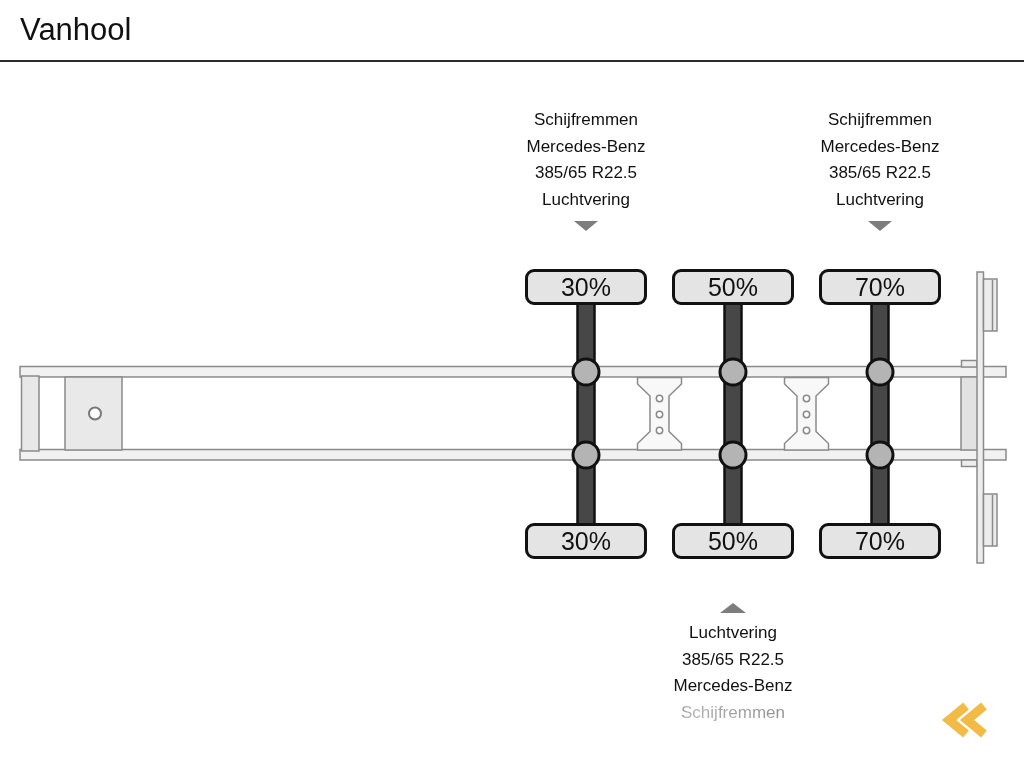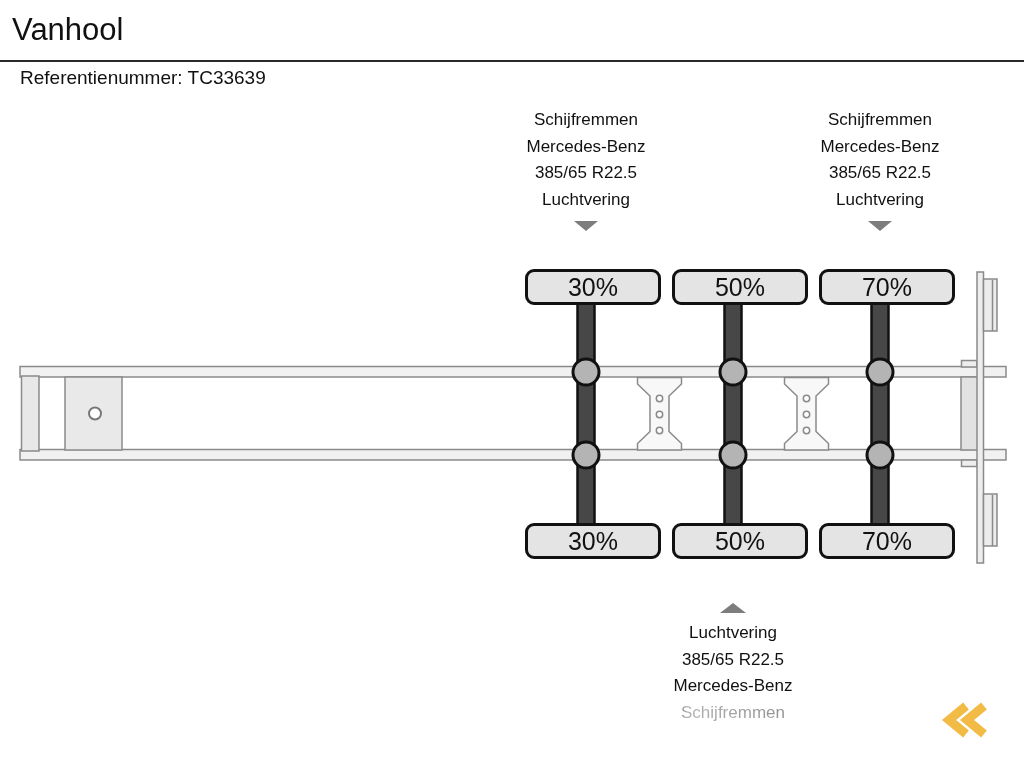--- a/index.html
+++ b/index.html
@@ -2,37 +2,37 @@
 <html><head>
 <meta charset="utf-8">
 <style>
   html,body{margin:0;padding:0;background:#fff;}
   #screen{
     position:relative;width:1024px;height:768px;background:#ffffff;
     font-family:"Liberation Sans", sans-serif;color:#111;overflow:hidden;
   }
   .abs{position:absolute;}
   
-  .brand{left:12px;top:12px;font-size:31px;font-weight:400;color:#111;}
+  .brand{left:20px;top:12px;font-size:31px;font-weight:400;color:#111;}
   .divider{left:0;top:60px;width:1024px;height:0;border-top:2px solid #2a2a2a;}
   .reference{left:20px;top:67px;font-size:19px;color:#111;}
   
   .spec-block{width:300px;text-align:center;font-size:17px;line-height:26.5px;color:#111;}
   .spec-top-left{left:436px;top:107px;}
   .spec-top-right{left:730px;top:107px;}
   .spec-bottom{left:583px;top:620px;}
   
   .arrow-down{width:0;height:0;border-left:12px solid transparent;border-right:12px solid transparent;border-top:10px solid #7d7d7d;}
   .arrow-up{width:0;height:0;border-left:13px solid transparent;border-right:13px solid transparent;border-bottom:10px solid #7d7d7d;}
   .arrow-a{left:574px;top:221px;}
   .arrow-b{left:868px;top:221px;}
   .arrow-c{left:720px;top:603px;}
   
   .pct{
-    width:136px;height:36px;box-sizing:border-box;background:#e4e4e4;
+    width:122px;height:36px;box-sizing:border-box;background:#e4e4e4;
     border:3.5px solid #111;border-radius:9px;font-size:25px;color:#111;
     display:flex;align-items:center;justify-content:center;z-index:2;
   }
   .pct-t0{left:525px;top:269px;} .pct-t1{left:672px;top:269px;} .pct-t2{left:819px;top:269px;}
   .pct-b0{left:525px;top:523px;} .pct-b1{left:672px;top:523px;} .pct-b2{left:819px;top:523px;}
   
   #chassis{left:0;top:0;z-index:1;}
   
   .wm-overlay{
     left:658px;top:700px;width:162px;height:26px;z-index:3;
@@ -41,21 +41,20 @@
   
   .logo{left:940px;top:698px;z-index:2;}
 </style>
 </head>
 <body>
 
 <div id="screen">
 
   <div class="abs brand">Vanhool</div>
   <div class="abs divider"></div>
-  <div class="abs reference">Referentienummer: TC33639</div>
 
   <div class="abs spec-block spec-top-left">
     <div>Schijfremmen</div>
     <div>Mercedes-Benz</div>
     <div>385/65 R22.5</div>
     <div>Luchtvering</div>
   </div>
   <div class="abs arrow-down arrow-a"></div>
 
   <div class="abs spec-block spec-top-right">

